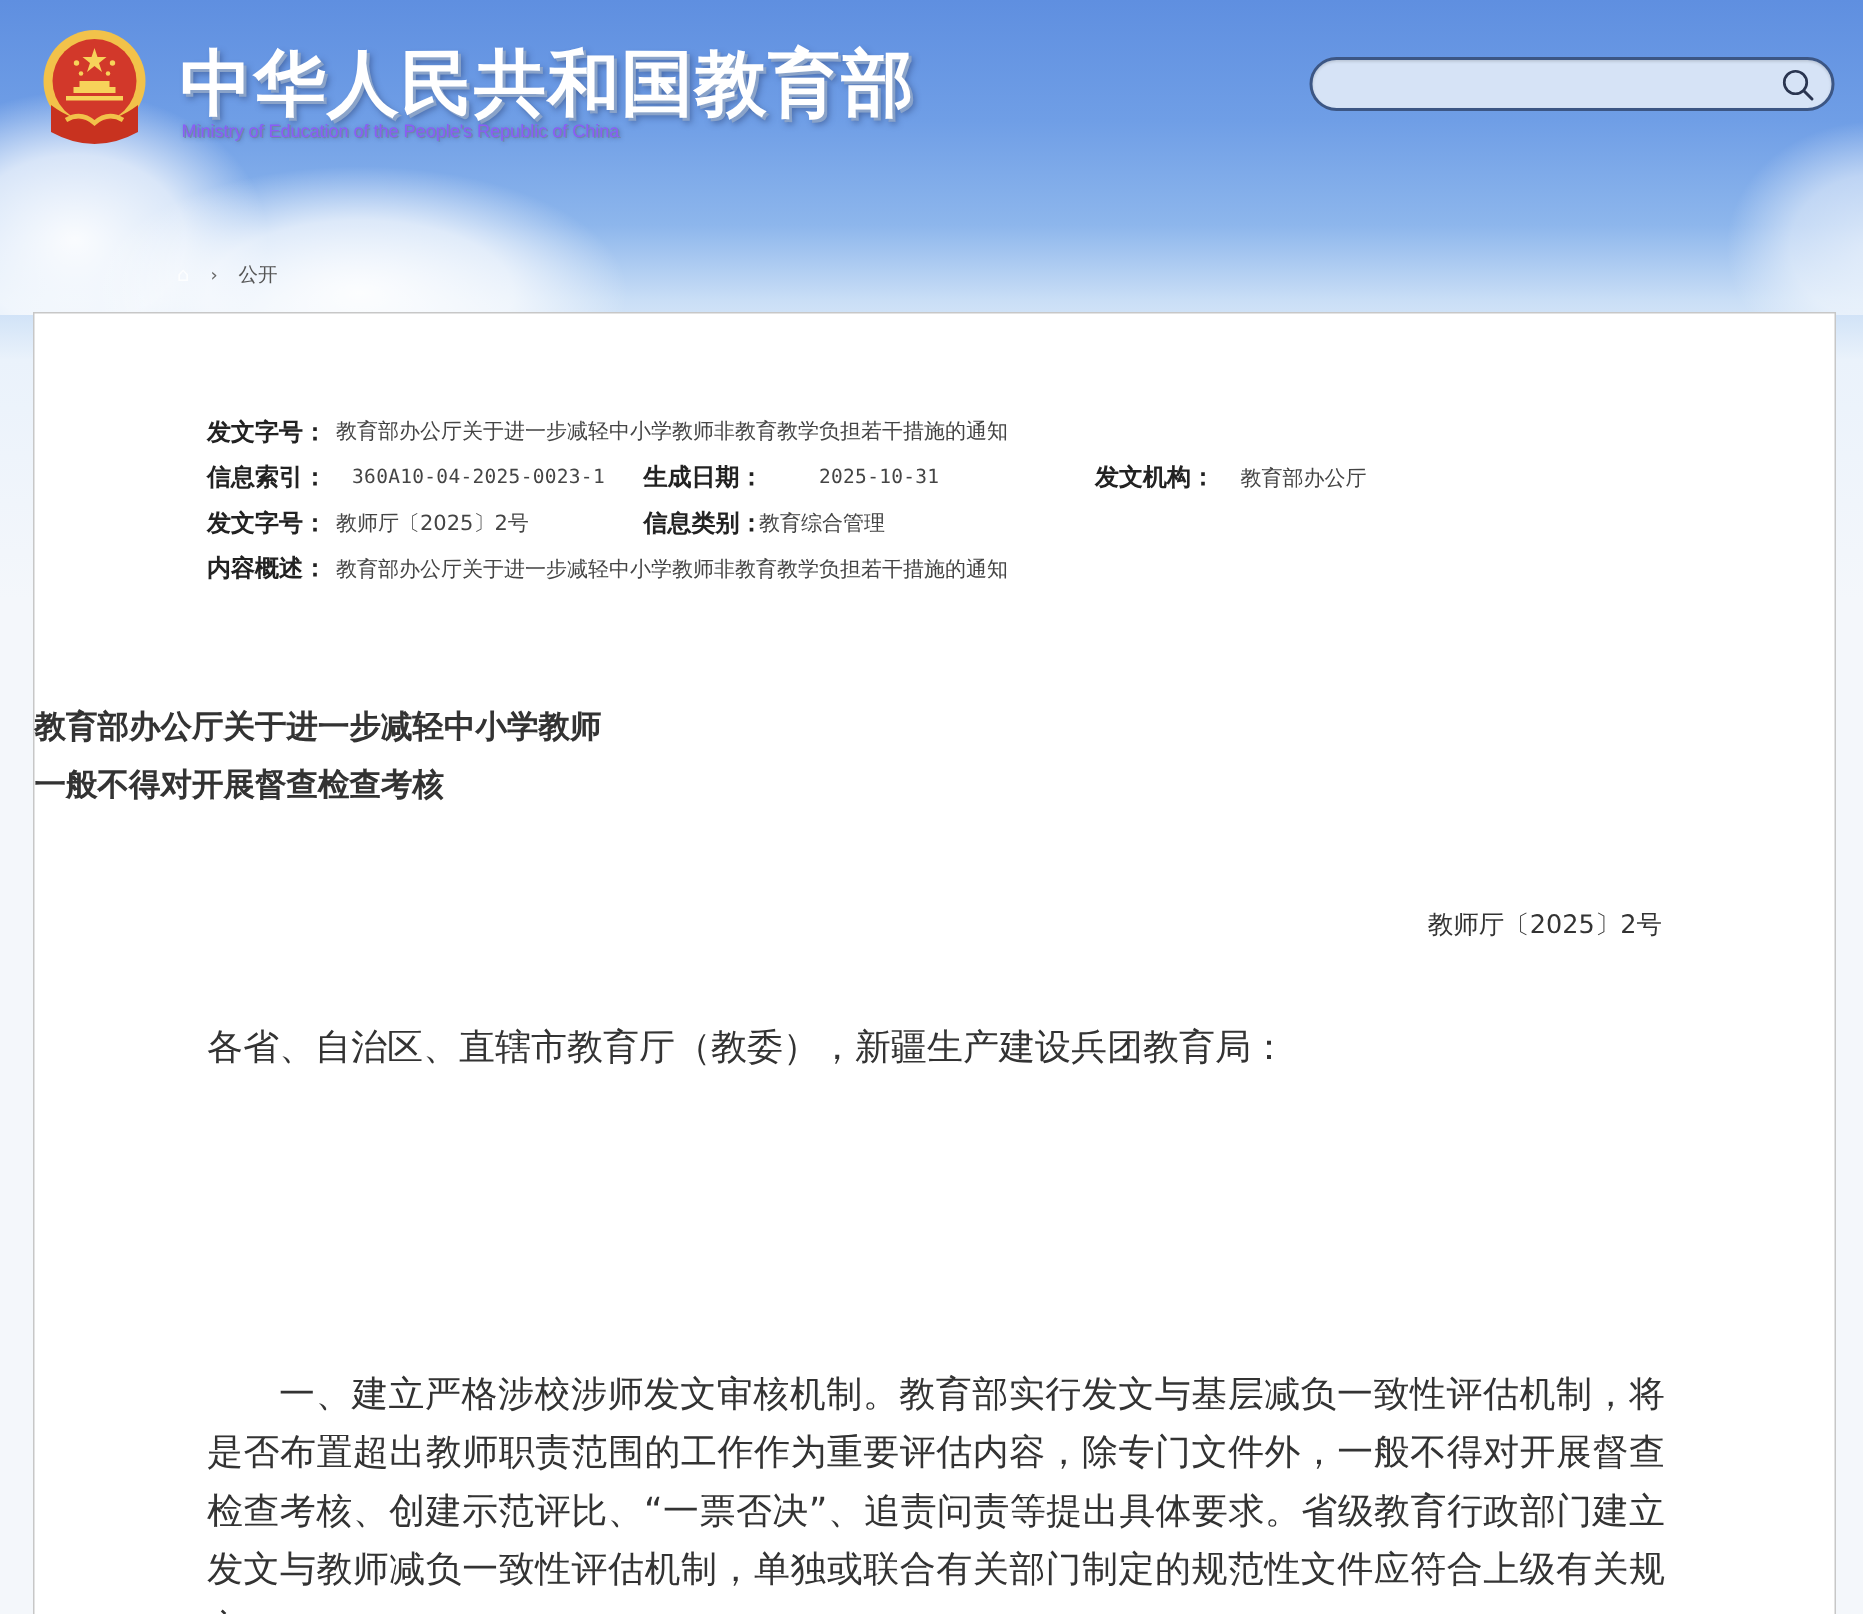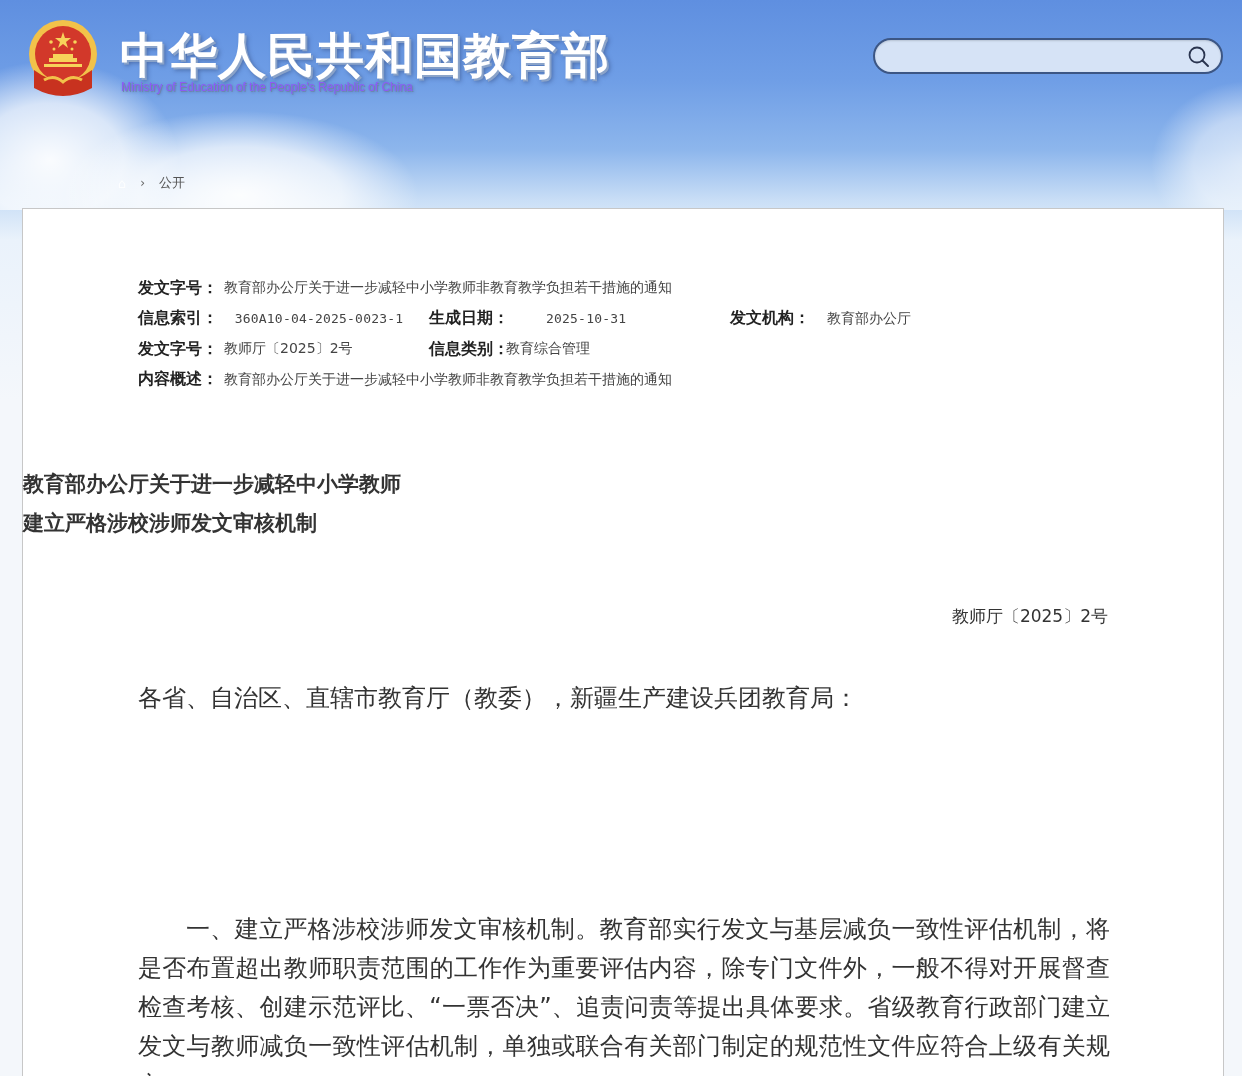--- a/index.html
+++ b/index.html
@@ -140,20 +140,20 @@
       <span class="meta-value" style="position:absolute; left:368px;">教育综合管理</span>
     </div>
     <div class="meta-row">
       <span class="meta-label">内容概述：</span>
       <span class="meta-value" style="margin-left:6px;">教育部办公厅关于进一步减轻中小学教师非教育教学负担若干措施的通知</span>
     </div>
   </div>
 
   <div class="doc-title">
     <div>教育部办公厅关于进一步减轻中小学教师</div>
-    <div>建立严格涉校涉师发文审核机制</div>
+    <div>一般不得对开展督查检查考核</div>
   </div>
 
   <div class="doc-number">教师厅〔2025〕2号</div>
 
   <div class="body-text salutation">各省、自治区、直辖市教育厅（教委），新疆生产建设兵团教育局：</div>
   <div class="body-text para2">一、建立严格涉校涉师发文审核机制。教育部实行发文与基层减负一致性评估机制，将是否布置超出教师职责范围的工作作为重要评估内容，除专门文件外，一般不得对开展督查检查考核、创建示范评比、“一票否决”、追责问责等提出具体要求。省级教育行政部门建立发文与教师减负一致性评估机制，单独或联合有关部门制定的规范性文件应符合上级有关规定。</div>
 </div>
 
 </body></html>

